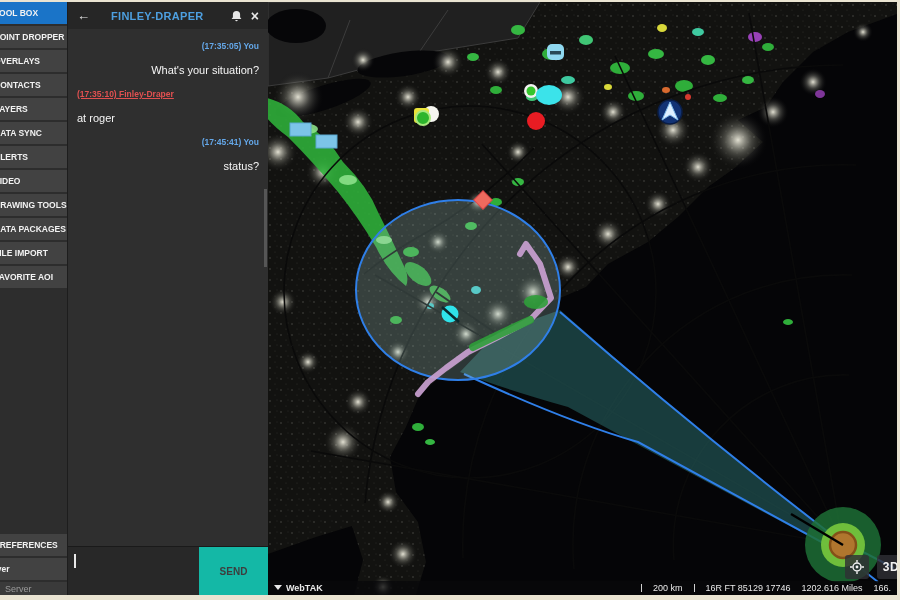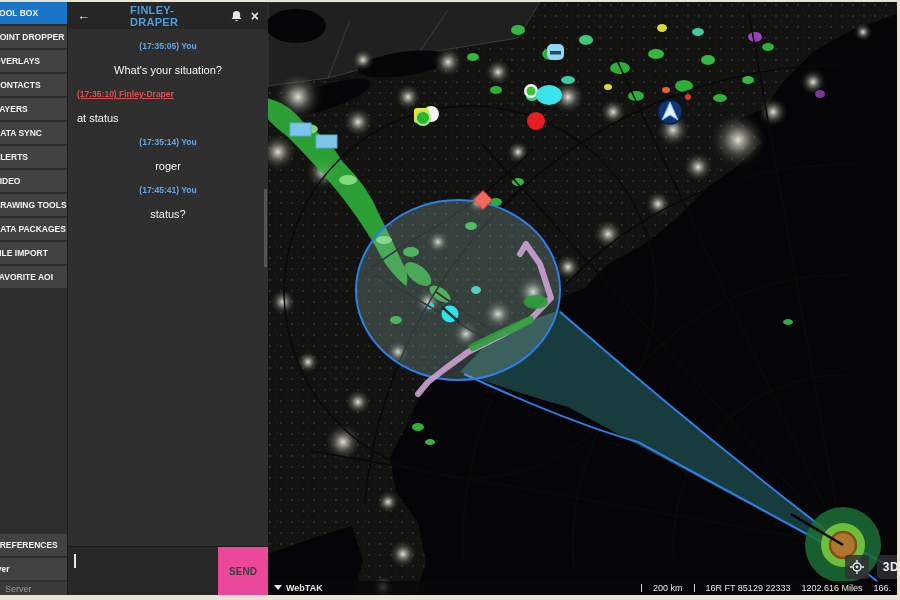--- a/index.html
+++ b/index.html
@@ -15,36 +15,36 @@
   .side-item.active { background:#1a74c8; }
   .side-bottom { position:absolute; bottom:0; left:0; right:0; }
   .side-item .lbl.clip3 { margin-left:-17px; }
   .srv-muted { height:13px; background:#3a3a3a; color:#9b9b9b; font-size:9px;
                display:flex; align-items:center; padding-left:5px; overflow:hidden; }
 
   
   .chat { width:201px; flex:none; background:#2f2f2f; border-left:1px solid #1d1d1d; display:flex; flex-direction:column; }
   .chat-header { height:27px; flex:none; background:#262626; display:flex; align-items:center; padding:0 9px; }
   .back-btn { color:#e6e6e6; font-size:13px; cursor:pointer; }
-  .chat-title { color:#4d9fe0; font-weight:700; font-size:11px; letter-spacing:.3px; margin-left:40px; flex:1; }
+  .chat-title { color:#4d9fe0; font-weight:700; font-size:11px; letter-spacing:.3px; margin-left:21px; flex:1; }
   .hd-icon { margin-left:9px; cursor:pointer; display:flex; align-items:center; }
   .close-x { color:#e6e6e6; font-size:14px; font-weight:700; line-height:1; }
   .chat-msgs { flex:1; padding:12px 9px 0 9px; overflow:hidden; position:relative; }
   .msg { margin-bottom:13px; }
-  .msg.right { text-align:center; }
+  .msg.right { text-align:right; }
   .msg.left  { text-align:left; }
   .msg .hdr { font-size:8.5px; font-weight:700; }
   .msg .hdr.you   { color:#64a7e8; }
   .msg .hdr.other { color:#e05050;text-decoration:underline; }
   .msg .txt { color:#f5f5f5; font-size:11px; margin-top:13px; }
   .scrollthumb { position:absolute; right:1px; top:160px; width:3px; height:78px; background:#565656; }
   .chat-input { height:49px; flex:none; display:flex; border-top:1px solid #1a1a1a; }
   .input-area { flex:1; background:#282828; position:relative; cursor:text; }
   .caret { position:absolute; top:7px; left:6px; width:1.5px; height:14px; background:#e8e8e8; }
-  .send-btn { width:50px; border:none; background:#ec4899; color:#3d3d3d;
+  .send-btn { width:69px; border:none; background:#14b8a6; color:#3d3d3d;
               font-family:"Liberation Sans",sans-serif; font-size:10px; font-weight:700; cursor:pointer; }
 
   
   .map { flex:1; position:relative; background:#ef4444; overflow:hidden; }
   .map svg.base { position:absolute; top:0; left:0; }
   .statusbar { position:absolute; left:0; right:0; bottom:0; height:14px;
                background:rgba(8,8,10,.78); display:flex; align-items:center;
                justify-content:space-between; padding:0 6px; color:#e9e9e9; font-size:9px; z-index:5; }
   .sb-left { display:flex; align-items:center; gap:4px; font-weight:700; cursor:pointer; }
   .sb-right { display:flex; align-items:center; gap:11px; white-space:nowrap;margin-left:32px; }
@@ -119,25 +119,21 @@
         </span>
         <span class="hd-icon close-x">×</span>
       </div>
       <div class="chat-msgs">
         <div class="msg right">
           <div class="hdr you">(17:35:05) You</div>
           <div class="txt">What's your situation?</div>
         </div>
         <div class="msg left">
           <div class="hdr other">(17:35:10) Finley-Draper</div>
-          <div class="txt">at status</div>
-        </div>
-        <div class="msg right">
-          <div class="hdr you">(17:35:14) You</div>
-          <div class="txt">roger</div>
+          <div class="txt">at roger</div>
         </div>
         <div class="msg right">
           <div class="hdr you">(17:45:41) You</div>
           <div class="txt">status?</div>
         </div>
         <div class="scrollthumb"></div>
       </div>
       <div class="chat-input">
         <div class="input-area">
           <div class="caret"></div>
@@ -339,21 +335,21 @@
         <div class="sb-left">
           <svg width="8" height="6" viewBox="0 0 8 6">
               <path d="M0,0 L8,0 L4,5 Z" fill="#e9e9e9"></path>
             </svg>
           <span>WebTAK</span>
         </div>
         <div class="sb-right">
           <span class="tick"></span>
           <span>200 km</span>
           <span class="tick"></span>
-          <span>16R FT 85129 22333</span>
+          <span>16R FT 85129 17746</span>
           <span>1202.616 Miles</span>
           <span>166.</span>
         </div>
       </div>
     </div>
 
   </div>
 </div>
 
 </body></html>

